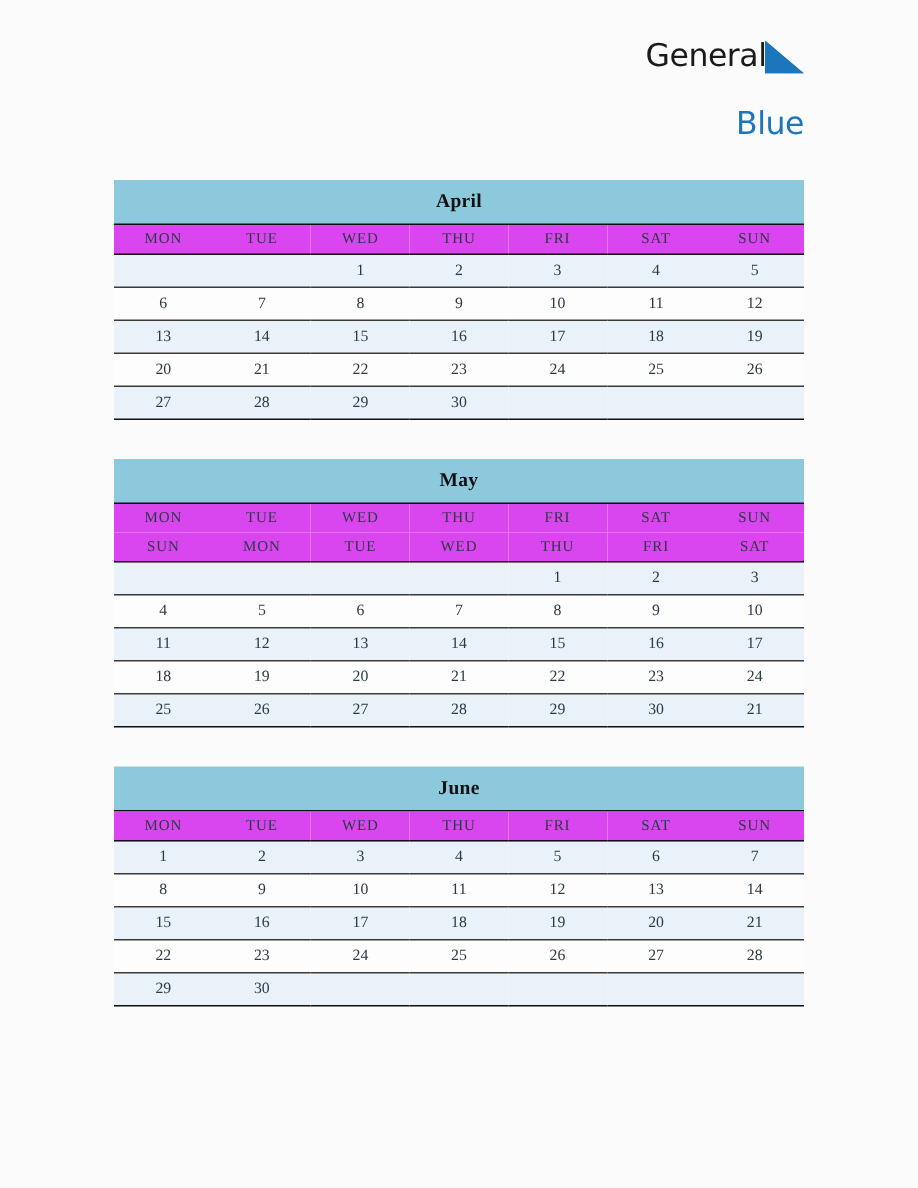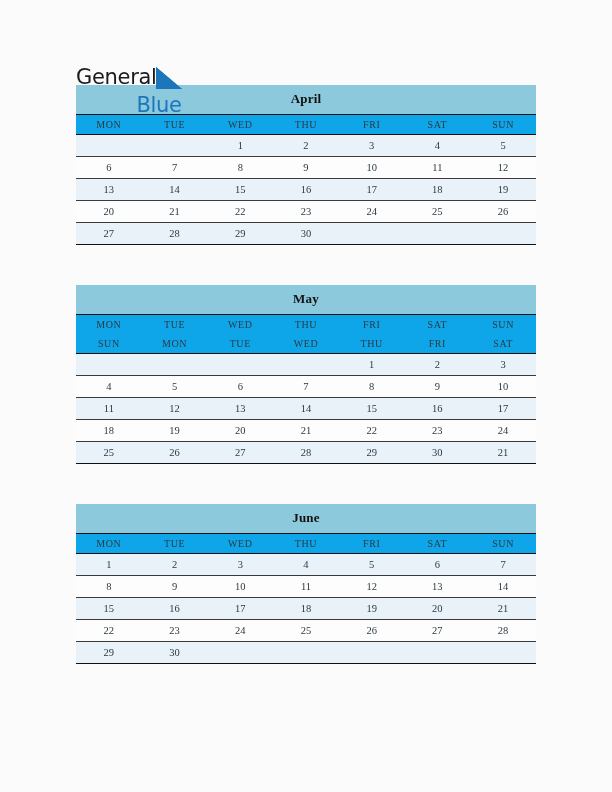--- a/index.html
+++ b/index.html
@@ -20,24 +20,24 @@
     width: 612px;
     height: 792px;
     box-sizing: border-box;
     padding: 0;
   }
 
   
   .page-header {
     display: flex;
     align-items: flex-start;
-    justify-content: flex-start;
-    padding: 60px 76px 0 76px;
+    justify-content: flex-end;
+    padding: 20px 76px 0 76px;
     box-sizing: border-box;
-    height: 85px;
+    height: 120px;
   }
 
   .logo {
     display: block;
     line-height: 1;
     padding-top: 6px;
   }
   .logo-row1 {
     display: flex;
     align-items: flex-start;
@@ -54,42 +54,42 @@
     margin-left: -1px;
     margin-top: 1px;
   }
   .logo-row2 {
     font-family: "DejaVu Sans", sans-serif;
     font-size: 21px;
     color: #1c76bc;
     line-height: 22px;
     text-align: right;
     letter-spacing: -0.3px;
-    margin-top: 2px;
+    margin-top: 18px;
     padding-left: 42px;
   }
 
   .doc-title {
     font-family: "Liberation Serif", serif;
     font-size: 33px;
     font-weight: 400;
     color: #111111;
     line-height: 36px;
     white-space: nowrap;
     padding-top: 4px;
   }
 
   
   .months {
     padding: 0 76px;
     box-sizing: border-box;
   }
 
   .month-block {
-    margin-bottom: 40px;
+    margin-bottom: 26px;
   }
   .month-block:last-child {
     margin-bottom: 12px;
   }
 
   table.calendar {
     width: 460px;
     border-collapse: collapse;
     table-layout: fixed;
   }
@@ -108,21 +108,21 @@
   }
 
   table.calendar th.dow {
     font-family: "Liberation Serif", serif;
     font-weight: normal;
     font-size: 10px;
     letter-spacing: 0.6px;
     color: #2b3a42;
     text-align: center;
     padding: 4px 0 4px 0;
-    background: #0ea5e9;
+    background: #d946ef;
   }
   table.calendar tr.dow-row.last-dow th.dow {
     border-bottom: 1.6px solid #101010;
   }
 
   table.calendar td.day {
     font-family: "Liberation Serif", serif;
     font-size: 10.5px;
     color: #2b3a42;
     text-align: center;

